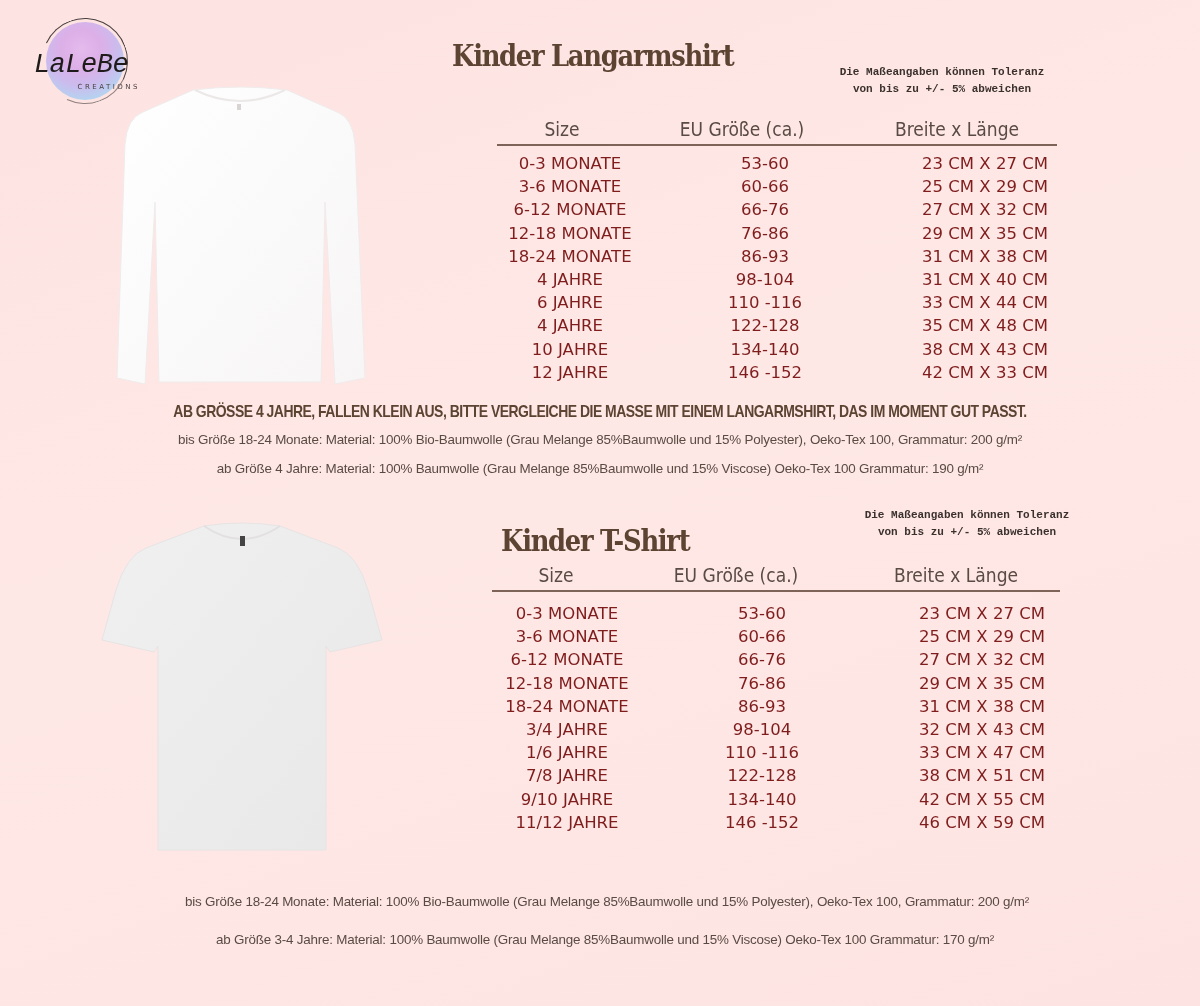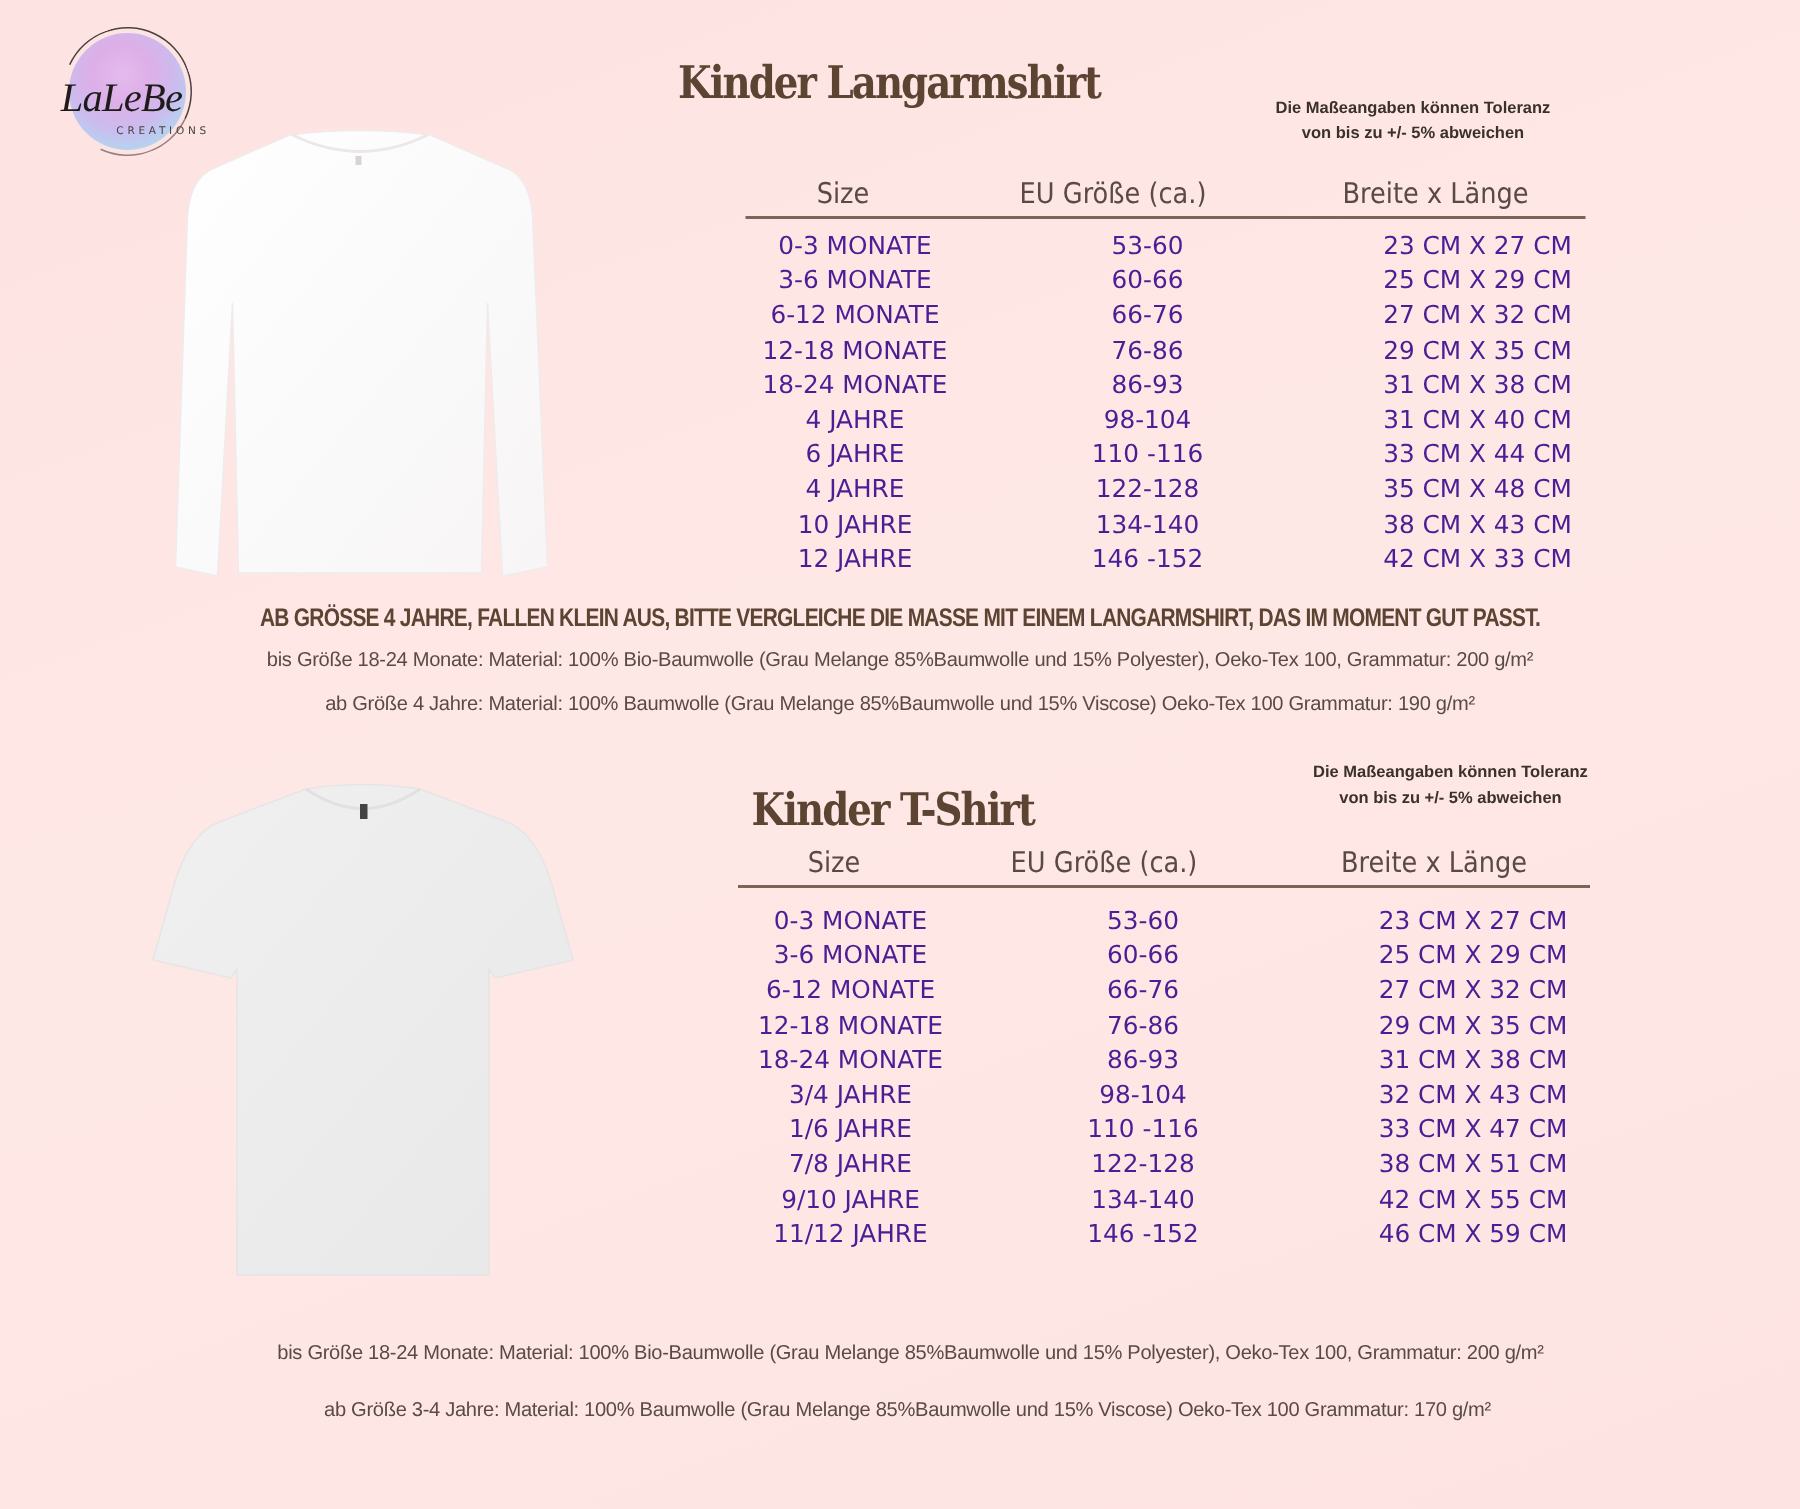--- a/index.html
+++ b/index.html
@@ -22,44 +22,44 @@
       background: radial-gradient(circle at 45% 35%, #e2b6ee 0%, #d9a9e8 30%, #c6b7ef 55%, #a9d5f2 80%, rgba(169,213,242,0) 100%);
       opacity: 0.9;
     }
     .logo .ring {
       position: absolute; left: 20px; top: -2px; width: 86px; height: 86px; border-radius: 50%;
       border: 1.5px solid #4a4040; border-left-color: transparent; border-bottom-color: rgba(74,64,64,0.6);
       transform: rotate(-20deg);
     }
     .logo .script {
       position: absolute; left: 0; top: 30px; width: 118px; text-align: center;
-      font-family: Liberation Serif, serif; font-style: italic; font-size: 27px; color: #1f1b1b; letter-spacing: -0.5px;
+      font-family: Liberation Mono, monospace; font-style: italic; font-size: 27px; color: #1f1b1b; letter-spacing: -0.5px;
     }
     .logo .sub {
       position: absolute; left: 0; top: 63px; width: 118px; text-align: right;
       font-family: "DejaVu Sans", sans-serif; font-size: 7px; letter-spacing: 2.5px; color: #4a4040;
     }
 
     
     .title {
       font-family: "DejaVu Serif", serif; font-weight: bold; color: #5c4332;
       font-size: 30px; letter-spacing: -1.5px; transform: scaleX(0.86); transform-origin: left top;
     }
     .tolerance {
-      font-family: Liberation Sans, sans-serif; font-weight: bold; font-size: 11px; color: #3a302c;
+      font-family: Liberation Mono, monospace; font-weight: bold; font-size: 11px; color: #3a302c;
       text-align: center; line-height: 17px; width: 260px;
     }
 
     
     .table-head { display: flex; height: 26px; }
     .th { font-family: "DejaVu Sans", sans-serif; font-size: 19px; color: #5a4a44; text-align: center; transform: scaleX(0.9); }
     .rule { height: 2px; background: #7d6358; }
     .rows { }
     .row { display: flex; height: 23.2px; align-items: center; }
-    .cell { font-family: "DejaVu Sans", sans-serif; font-size: 16.5px; color: #4c1d95; text-align: center; white-space: nowrap; }
+    .cell { font-family: "DejaVu Sans", sans-serif; font-size: 16.5px; color: #7f1d1d; text-align: center; white-space: nowrap; }
     .c1 { width: 180px; } .c2 { width: 210px; } .c3 { width: 230px; }
 
     .note-caps {
       font-family: "Liberation Sans", sans-serif; font-weight: bold; font-size: 17px; color: #5c4332;
       text-align: center; width: 1200px; left: 0; letter-spacing: -0.6px; transform: scaleX(0.82); transform-origin: center;
     }
     .material {
       font-family: "Liberation Sans", sans-serif; font-size: 13.4px; color: #5a4a44;
       text-align: center; width: 1200px; left: 0; letter-spacing: -0.2px;
     }

